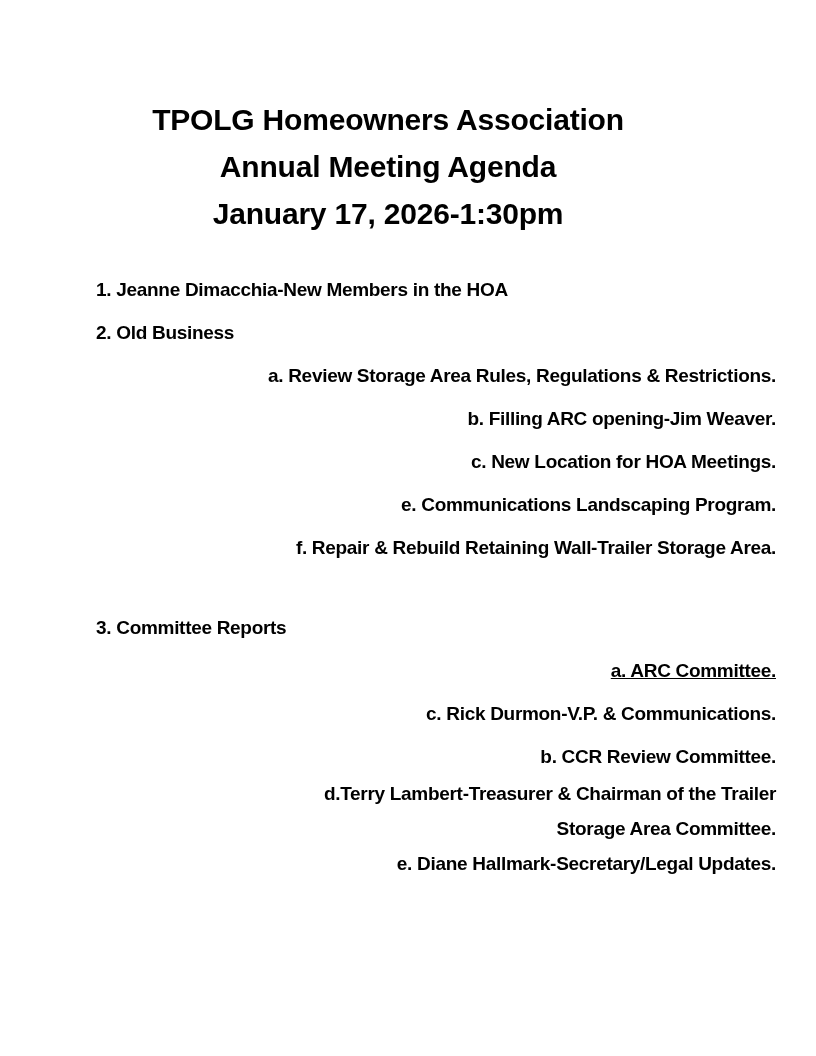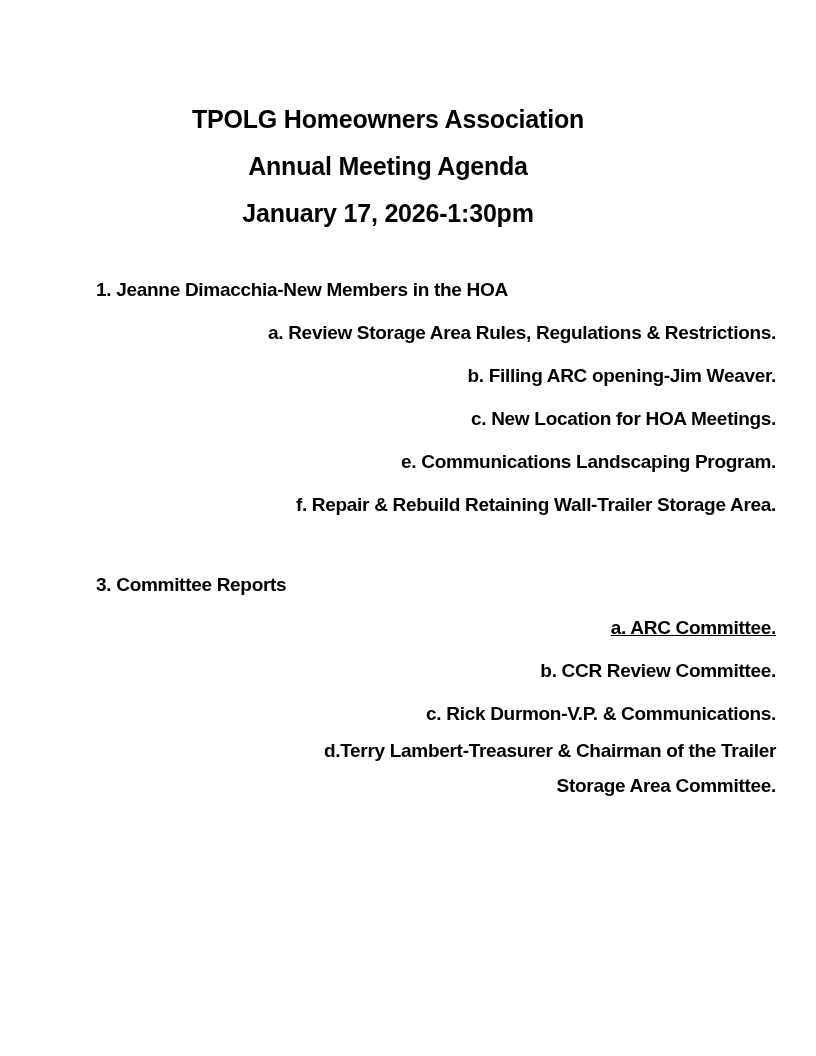--- a/index.html
+++ b/index.html
@@ -19,21 +19,21 @@
     box-sizing: border-box;
   }
   .title-block {
     padding-top: 96px;
     margin-left: 96px;
     margin-right: 136px; 
     text-align: center;
   }
   .title-block p {
     margin: 0;
-    font-size: 25px;
+    font-size: 30px;
     line-height: 47px;
     letter-spacing: -0.2px;
   }
   .agenda {
     margin-top: 41px;
     margin-left: 96px;
     margin-right: 40px;
     font-size: 19px;
     letter-spacing: -0.3px;
   }
@@ -69,28 +69,30 @@
   <header class="title-block">
     <p>TPOLG Homeowners Association</p>
     <p>Annual Meeting Agenda</p>
     <p>January 17, 2026-1:30pm</p>
   </header>
 
   <main class="agenda">
 
     <p class="first">1. Jeanne Dimacchia-New Members in the HOA</p>
 
+    <p>2. Old Business</p>
     <p class="sub">a. Review Storage Area Rules, Regulations &amp; Restrictions.</p>
     <p class="sub">b. Filling ARC opening-Jim Weaver.</p>
     <p class="sub">c. New Location for HOA Meetings.</p>
     <p class="sub">e. Communications Landscaping Program.</p>
     <p class="sub">f. Repair &amp; Rebuild Retaining Wall-Trailer Storage Area.</p>
 
     <p class="section-gap">3. Committee Reports</p>
     <p class="sub sub-first">a. ARC Committee.</p>
+    <p class="sub">c. Rick Durmon-V.P. &amp; Communications.</p>
     <p class="sub">b. CCR Review Committee.</p>
-    <p class="sub">c. Rick Durmon-V.P. &amp; Communications.</p>
     <p class="sub tight">d.Terry Lambert-Treasurer &amp; Chairman of the Trailer</p>
     <p class="sub continuation">Storage Area Committee.</p>
+    <p class="sub continuation">e. Diane Hallmark-Secretary/Legal Updates.</p>
 
   </main>
 
 </div>
 
 </body></html>

